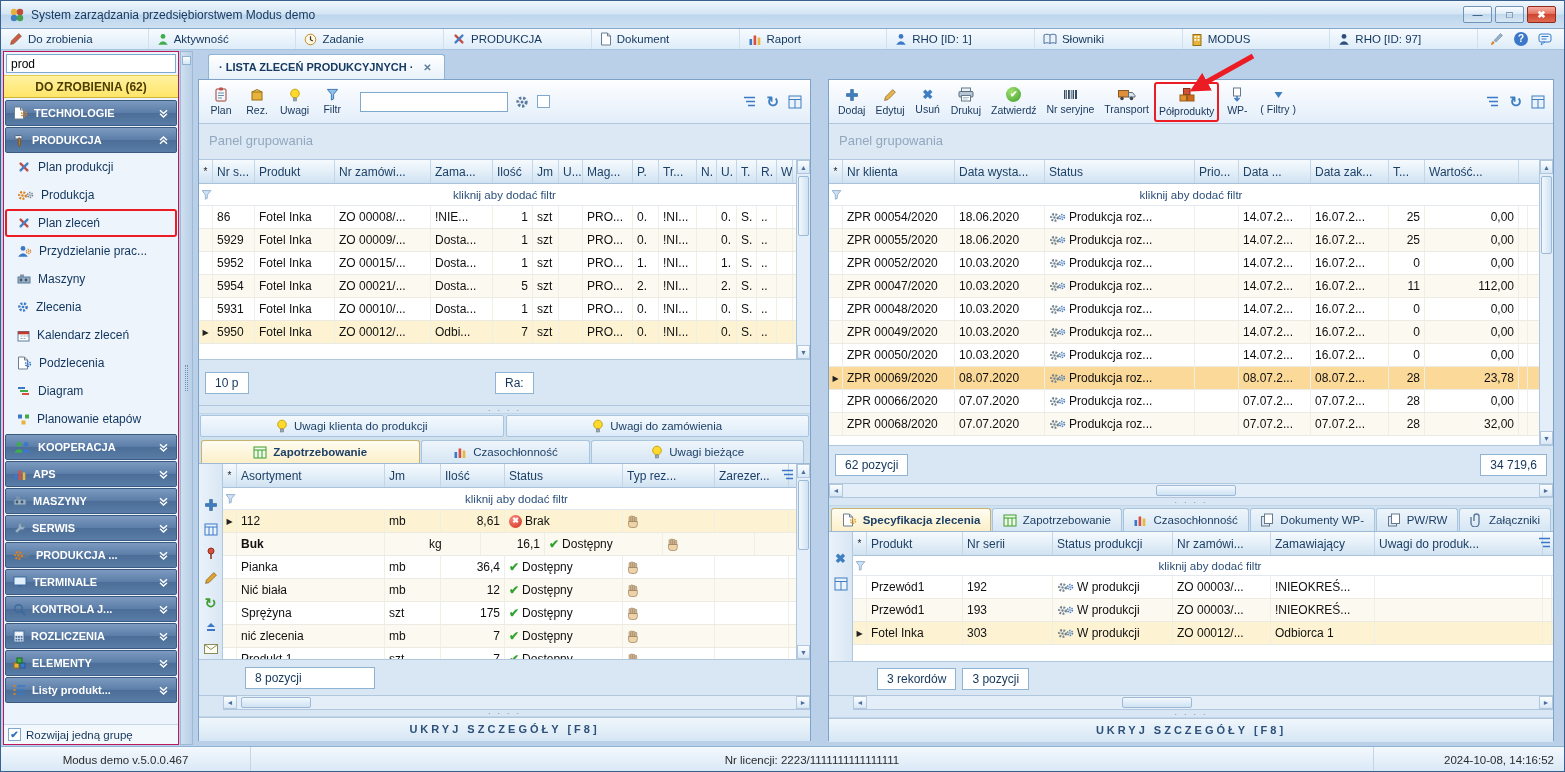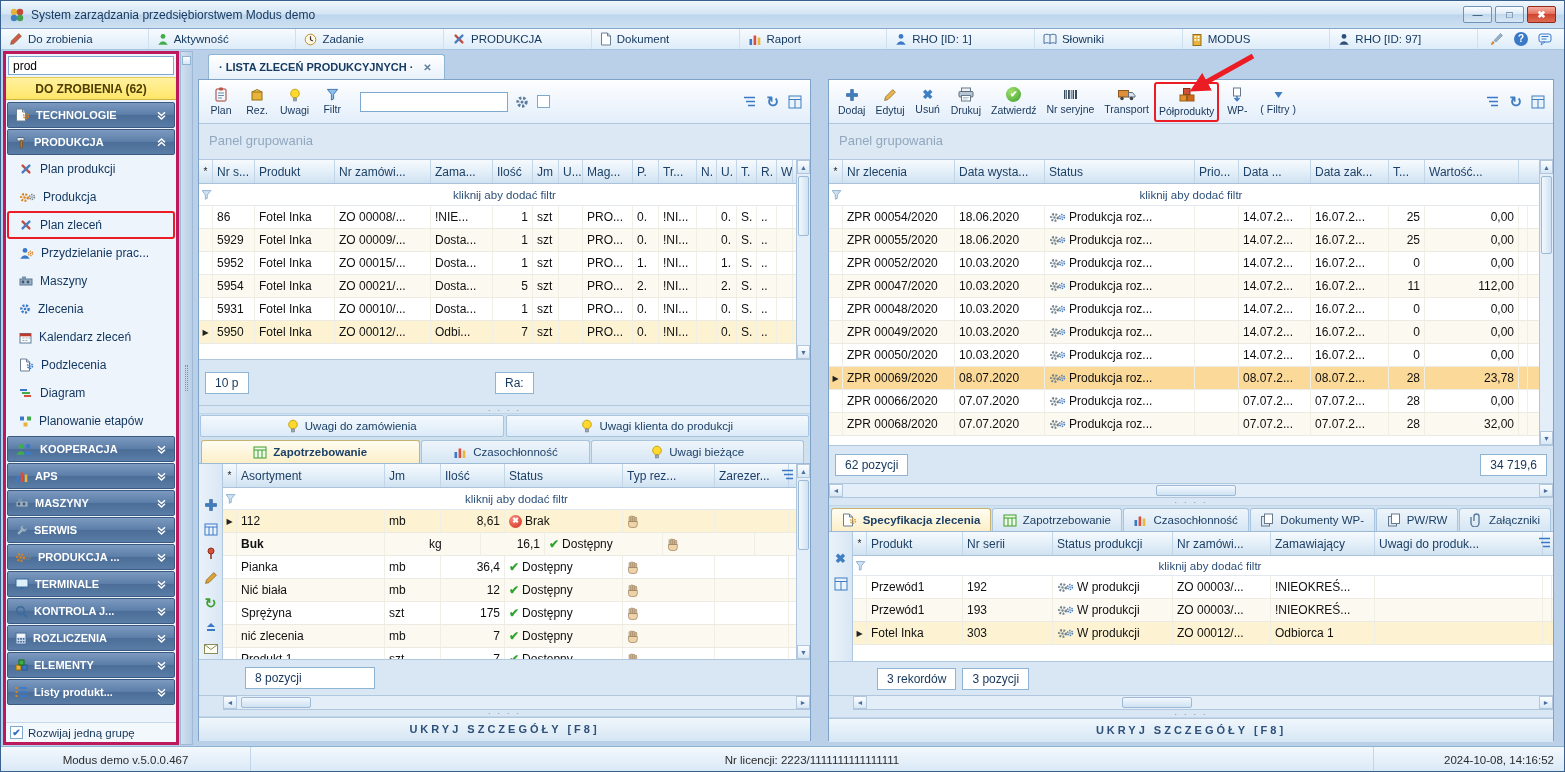--- a/index.html
+++ b/index.html
@@ -11,21 +11,21 @@
 .wtitle{font-size:12px;color:#173a61}
 .winbtns{margin-left:auto;display:flex;gap:3px}
 .wbtn{width:29px;height:17px;border:1px solid #6f94b8;border-radius:2px;background:linear-gradient(#fbfdfe,#dbe9f6 50%,#c3d9ec 50%,#d8e8f5);font-size:10px;line-height:15px;text-align:center;color:#1d4066;cursor:pointer}
 .wbtn.close{background:linear-gradient(#f5b0a5,#e26a55 50%,#cf4530 50%,#e06b52);border-color:#93291a;color:#fff;font-weight:bold}
 
 .menubar{position:absolute;left:0;top:28px;width:100%;height:21px;display:flex;background:linear-gradient(#f8fbfe,#ddecf9);border-bottom:1px solid #a9c4de}
 .mitems{display:flex;flex:1}
 .mitem{flex:1;display:flex;align-items:center;gap:5px;padding:0 8px;font-size:11.5px;color:#173a61;border-right:1px solid #cfe0ef;cursor:pointer;white-space:nowrap;overflow:hidden}
 .mright{display:flex;align-items:center;gap:10px;padding:0 12px}
 
-.sidebar{position:absolute;left:2px;top:50px;width:176px;height:694px;background:#eef4fb;border:3px solid #be185d;display:flex;flex-direction:column}
+.sidebar{position:absolute;left:2px;top:50px;width:176px;height:694px;background:#eef4fb;border:1px solid #be185d;display:flex;flex-direction:column}
 .ssearch{margin:2px;height:19px;border:1px solid #7fa8cf;font:12px "Liberation Sans",sans-serif;padding:0 4px}
 .todo{height:23px;background:linear-gradient(#fff2a0,#ffe569);border-top:1px solid #e6cc4e;border-bottom:1px solid #cdb43a;font-weight:bold;font-size:12px;color:#4c3d00;text-align:center;line-height:22px;cursor:pointer}
 .nav{flex:1;overflow:hidden;padding:1px}
 .ghead{height:26px;margin-top:1px;display:flex;align-items:center;gap:6px;padding:0 7px;background:linear-gradient(#7d9ac0,#5a7da7 50%,#4b6d97 50%,#597da6);border:1px solid #3a5a82;border-radius:2px;cursor:pointer}
 .ghead .glabel{flex:1;color:#fff;font-weight:bold;font-size:11px;white-space:nowrap;overflow:hidden}
 .nitem{height:28px;display:flex;align-items:center;gap:7px;padding:0 4px 0 12px;font-size:12px;color:#10355e;cursor:pointer;white-space:nowrap;overflow:hidden}
 .rbox{outline:2px solid #eb1c23;outline-offset:-2px;border-radius:3px}
 .sfoot{height:20px;display:flex;align-items:center;gap:5px;padding:0 4px;background:#f3f8fc;border-top:1px solid #c5d8ea;font-size:11.5px;cursor:pointer}
 .cbx{width:13px;height:13px;background:#fff;border:1px solid #7fa8cf;display:inline-flex;align-items:center;justify-content:center;font-size:10px;color:#2f6fc4;font-weight:bold;line-height:1}
 .sidesplit{position:absolute;left:179px;top:50px;width:13px;height:694px;background:linear-gradient(90deg,#cfe0ef,#b9cfe6);border:1px solid #9db9d6;cursor:col-resize}
@@ -828,30 +828,30 @@
   </div>
   <div class="hhandle" style="height:8px">· · · ·</div>
   <div class="notesrow">
       <div class="nbtn">
         <span class="icw">
           <svg width="12" height="14" viewBox="0 0 12 14">
             <circle cx="6" cy="5.5" r="4.3" fill="#ffd92e" stroke="#c7a30b"></circle>
             <rect x="4.3" y="10" width="3.4" height="3" fill="#9aa7b3" stroke="#6b7885" stroke-width="0.5"></rect>
           </svg>
         </span>
-        <span>Uwagi do zamówienia</span>
+        <span>Uwagi klienta do produkcji</span>
       </div>
       <div class="nbtn">
         <span class="icw">
           <svg width="12" height="14" viewBox="0 0 12 14">
             <circle cx="6" cy="5.5" r="4.3" fill="#ffd92e" stroke="#c7a30b"></circle>
             <rect x="4.3" y="10" width="3.4" height="3" fill="#9aa7b3" stroke="#6b7885" stroke-width="0.5"></rect>
           </svg>
         </span>
-        <span>Uwagi klienta do produkcji</span>
+        <span>Uwagi do zamówienia</span>
       </div>
     </div>
   <div class="tabs2" style="height:27px">
       <div class="tab active" style="flex: 0 0 36%;">
         <span class="icw">
           <svg width="14" height="13" viewBox="0 0 14 13">
             <rect x="1" y="1" width="12" height="11" fill="#eefbe8" stroke="#3f9e2f"></rect>
             <path d="M1 4h12M5 4v8M9 4v8" stroke="#3f9e2f" fill="none"></path>
           </svg>
         </span>
@@ -1270,21 +1270,21 @@
             <path d="M1 4.5h12M7 4.5V13" stroke="#3f7fc1" fill="none"></path>
           </svg>
         </span>
       </div>
   </div>
   <div class="grouping">Panel grupowania</div>
   <div class="gridwrap" style="height:286px">
     <div class="grid">
         <div class="g-head">
           <div class="g-hcell g-mark" style="width: 14px; font-size: 10px;">*</div>
-          <div class="g-hcell" style="width: 112px;">Nr zlecenia</div>
+          <div class="g-hcell" style="width: 112px;">Nr klienta</div>
           <div class="g-hcell" style="width: 90px;">Data wysta...</div>
           <div class="g-hcell" style="width: 150px;">Status</div>
           <div class="g-hcell" style="width: 44px;">Prio...</div>
           <div class="g-hcell" style="width: 72px;">Data ...</div>
           <div class="g-hcell" style="width: 78px;">Data zak...</div>
           <div class="g-hcell" style="width: 36px;">T...</div>
           <div class="g-hcell" style="width: 94px;">Wartość...</div>
           <div class="g-hcell g-hfill"></div>
         </div>
         <div class="g-filter">

